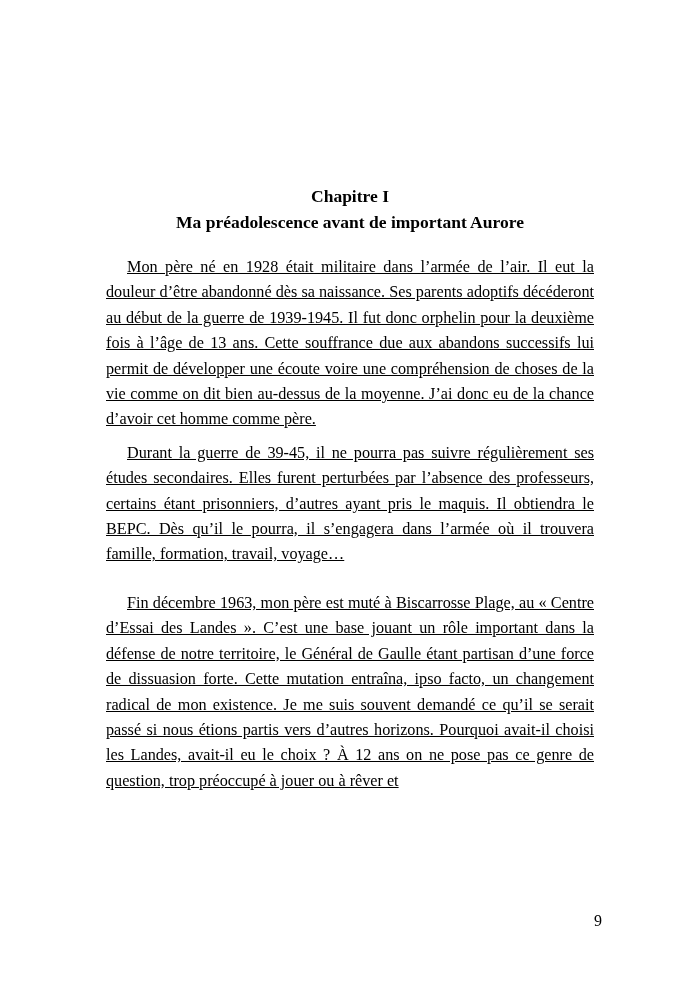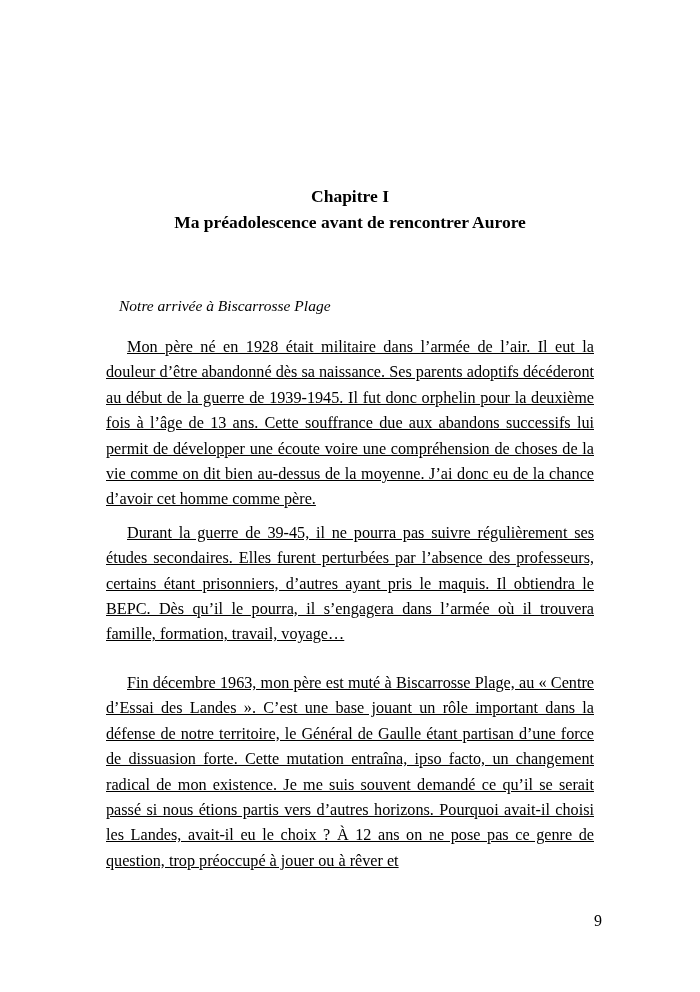--- a/index.html
+++ b/index.html
@@ -68,24 +68,23 @@
     text-align: right;
   }
 </style>
 </head>
 <body>
 
 <div class="page">
 
   <div class="chapter-heading">
     <span class="line">Chapitre I</span>
-    <span class="line">Ma préadolescence avant de rencontrer Aurore</span>
+    <span class="line">Ma préadolescence avant de important Aurore</span>
   </div>
 
-  <div class="section-subtitle">Notre arrivée à Biscarrosse Plage</div>
 
   <div class="body-block">
     <p class="para">Mon père né en 1928 était militaire dans l’armée de l’air. Il eut la douleur d’être abandonné dès sa naissance. Ses parents adoptifs décéderont au début de la guerre de 1939-1945. Il fut donc orphelin pour la deuxième fois à l’âge de 13 ans. Cette souffrance due aux abandons successifs lui permit de développer une écoute voire une compréhension de choses de la vie comme on dit bien au-dessus de la moyenne. J’ai donc eu de la chance d’avoir cet homme comme père.</p>
     <p class="para">Durant la guerre de 39-45, il ne pourra pas suivre régulièrement ses études secondaires. Elles furent perturbées par l’absence des professeurs, certains étant prisonniers, d’autres ayant pris le maquis. Il obtiendra le BEPC. Dès qu’il le pourra, il s’engagera dans l’armée où il trouvera famille, formation, travail, voyage…</p>
   </div>
 
   <div class="body-block gap-block">
     <p class="para">Fin décembre 1963, mon père est muté à Biscarrosse Plage, au « Centre d’Essai des Landes ». C’est une base jouant un rôle important dans la défense de notre territoire, le Général de Gaulle étant partisan d’une force de dissuasion forte. Cette mutation entraîna, ipso facto, un changement radical de mon existence. Je me suis souvent demandé ce qu’il se serait passé si nous étions partis vers d’autres horizons. Pourquoi avait-il choisi les Landes, avait-il eu le choix ? À 12 ans on ne pose pas ce genre de question, trop préoccupé à jouer ou à rêver et</p>
   </div>
 

